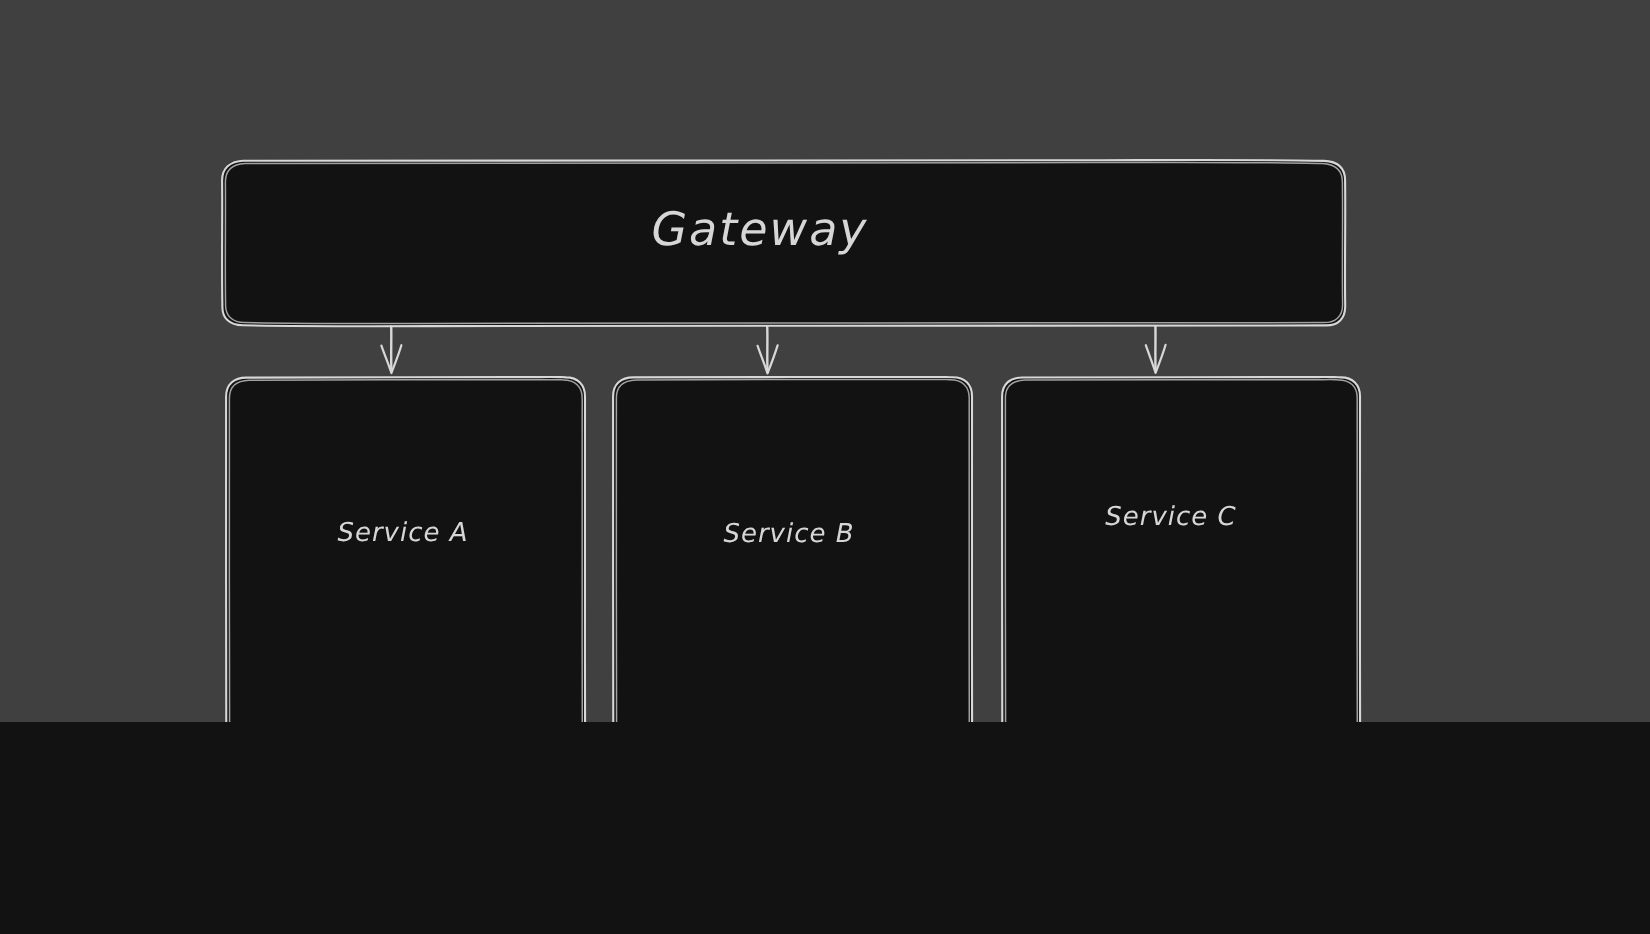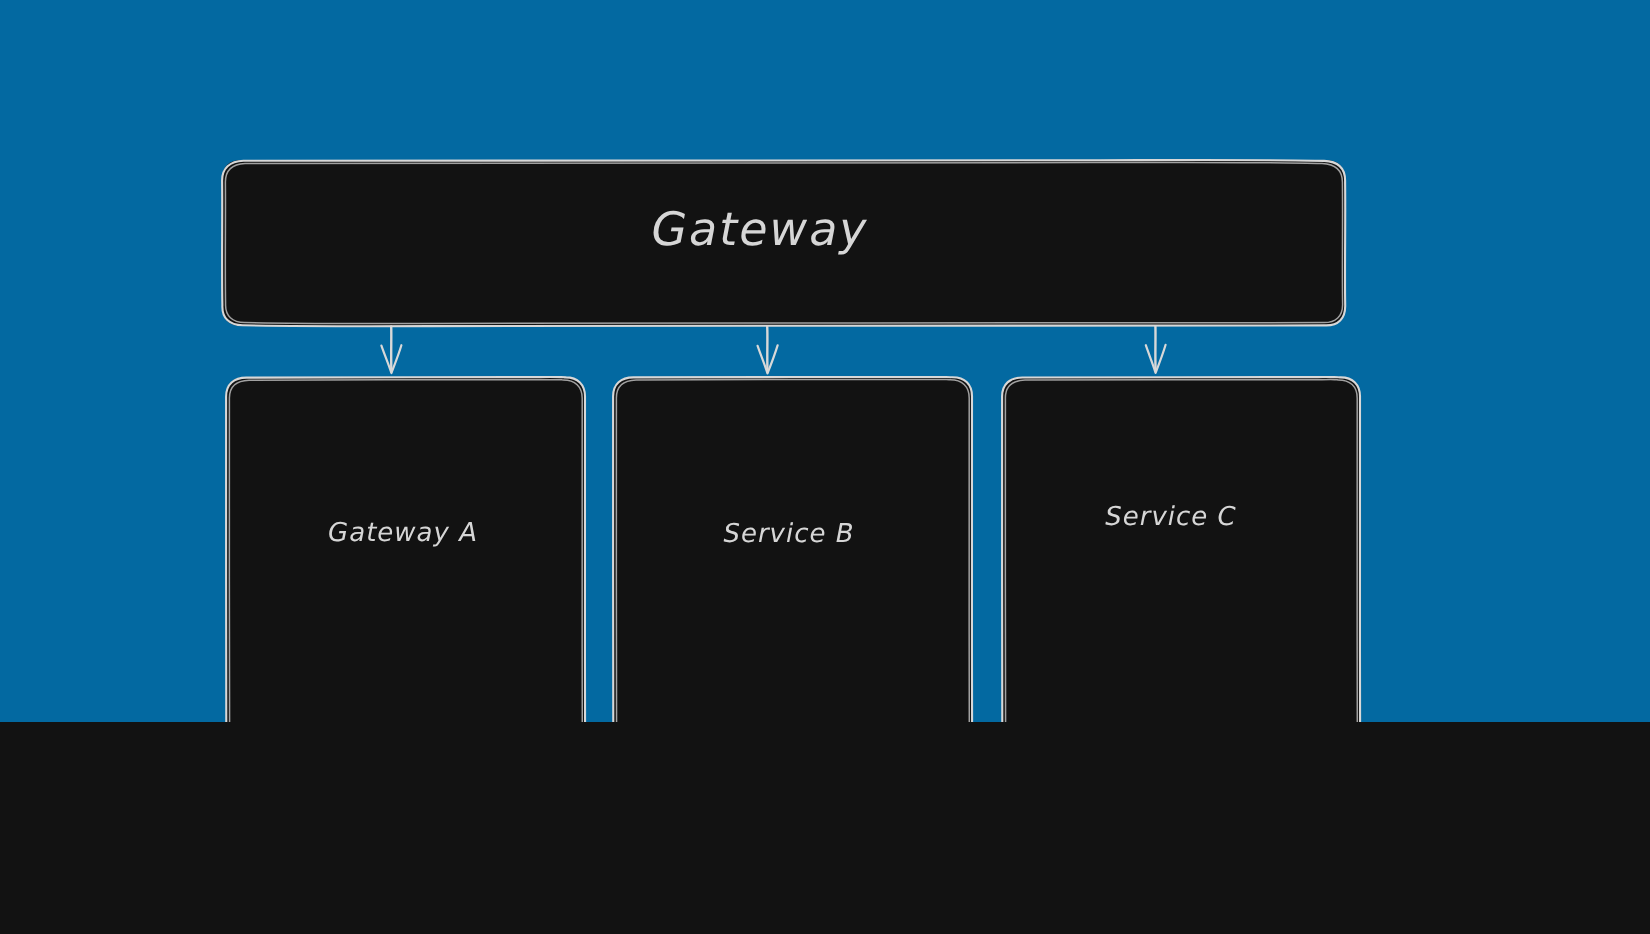--- a/index.html
+++ b/index.html
@@ -4,21 +4,21 @@
 <style>
   html, body {
     margin: 0;
     padding: 0;
     background: #121212;
   }
   #canvas-root {
     position: relative;
     width: 1650px;
     height: 722px;
-    background: #0369a1;
+    background: #404040;
     overflow: hidden;
     font-family: "DejaVu Sans", sans-serif;
   }
   #diagram-svg {
     position: absolute;
     inset: 0;
     width: 1650px;
     height: 934px;
     display: block;
   }
@@ -165,19 +165,19 @@
 
     <g>
       <path fill="none" stroke="#d8d8d8" stroke-width="2.4" stroke-linecap="round" d="M 1155.4 326.2 C 1155.8 338, 1155.0 353, 1155.6 371.4"></path>
       <path fill="none" stroke="#d8d8d8" stroke-width="2.2" stroke-linecap="round" stroke-linejoin="round" d="M 1145.8 345.2 C 1149.0 354.4, 1152.9 364.2, 1155.6 372.8
                M 1165.6 344.8 C 1162.8 354.2, 1158.9 364.4, 1155.6 372.8"></path>
     </g>
   </svg>
 
   <div class="node-label label-gateway" style="left:760px; top:229px;">Gateway</div>
 
-  <div class="node-label label-service" style="left:403px; top:533px;">Gateway A</div>
+  <div class="node-label label-service" style="left:403px; top:533px;">Service A</div>
 
   <div class="node-label label-service" style="left:789px; top:534px;">Service B</div>
 
   <div class="node-label label-service" style="left:1171px; top:517px;">Service C</div>
 
 </div>
 
 </body></html>

